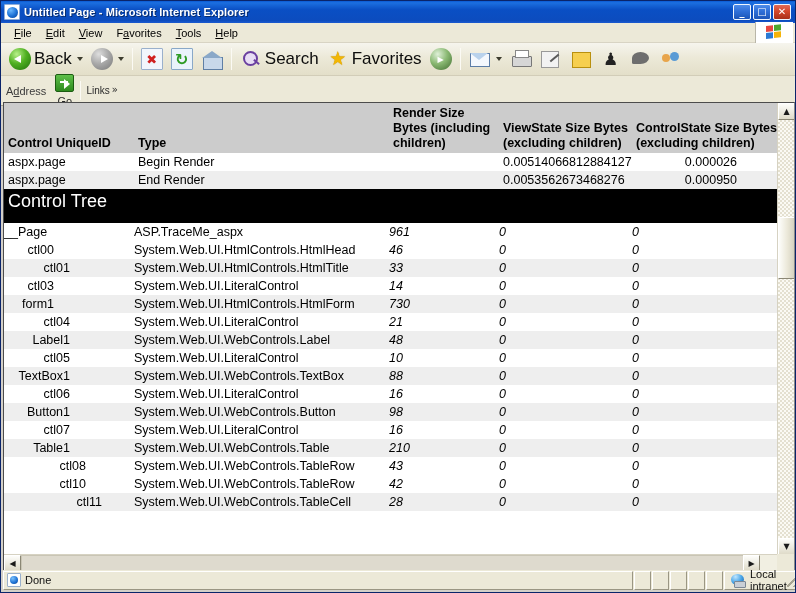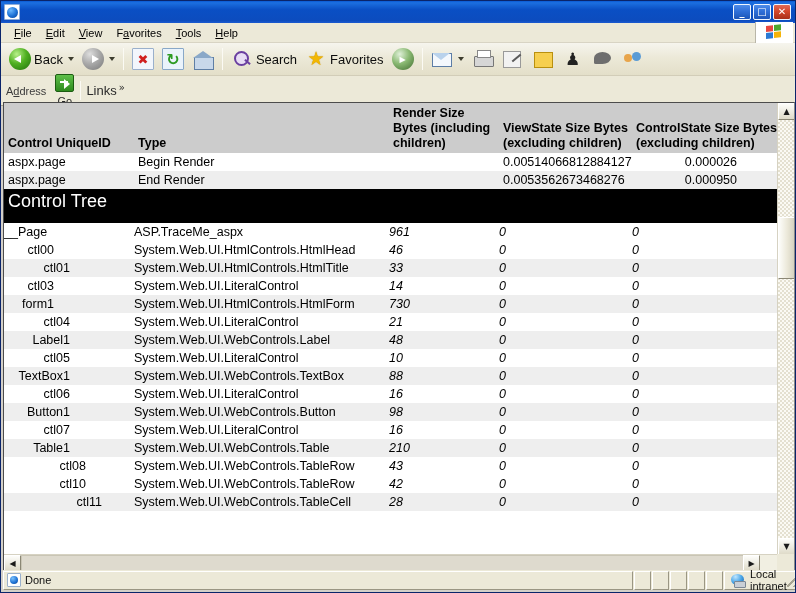--- a/index.html
+++ b/index.html
@@ -86,21 +86,21 @@
 
   
   #toolbar {
     height: 33px;
     background: linear-gradient(to bottom, #f6f5ee 0%, #ece9d8 45%, #e3dfc9 100%);
     display: flex; align-items: center;
     padding: 0 4px;
     border-bottom: 1px solid #d2cdb8;
   }
   .tbtn { display: flex; align-items: center; gap: 3px; padding: 2px 4px; cursor: default; }
-  .tbtn .lbl { font-size: 13px; color: #0d0d0d; }
+  .tbtn .lbl { font-size: 17px; color: #0d0d0d; }
   .tsep { width: 1px; height: 22px; background: #c3bda6; margin: 0 4px;
           border-right: 1px solid #fbfaf4; }
   .caret { width: 0; height: 0; border-left: 3px solid transparent;
            border-right: 3px solid transparent; border-top: 4px solid #3c3c2e; margin-left: 2px; }
 
   .ico { width: 22px; height: 22px; position: relative; flex: 0 0 auto; }
   .circ { border-radius: 50%; }
   .ico-back { background: radial-gradient(circle at 35% 28%, #b9f08a 0%, #4fb021 45%, #1d6e0c 100%); }
   .ico-back::after, .ico-fwd::after {
     content:""; position:absolute; left:5px; top:7px;
@@ -193,21 +193,21 @@
     background: linear-gradient(to bottom,#5fc04a,#2e8a1e);
     border:1px solid #1c5c12; border-radius:2px;
     position:relative;
   }
   #go-icon::after { content:""; position:absolute; left:4px; top:6px; width:8px;height:2px; background:#fff; }
   #go-icon::before { content:""; position:absolute; right:3px; top:4px; width:0;height:0;
         border-top:5px solid transparent; border-bottom:5px solid transparent; border-left:6px solid #fff; }
   #go-label { font-size:11px; color:#2a2a2a; }
   #links-sep { width:1px; height:19px; background:#b5b09b; border-right:1px solid #fbfaf4; }
   #links-button { display:flex; align-items:flex-start; gap:2px; padding:0 5px; }
-  #links-label { font-size:13px; color:#2a2a2a; }
+  #links-label { font-size:10px; color:#2a2a2a; }
   #links-chev { font-size:10px; color:#2a2a2a; font-family:"DejaVu Sans", sans-serif; line-height:9px; }
 
   
   #content-outer {
     position: absolute;
     left: 2px; top: 101px;
     width: 792px; height: 470px;
     background: #fff;
     border: 1px solid #8a8a8a;
     border-top-color: #4c4c4c; border-left-color: #4c4c4c;
@@ -346,20 +346,21 @@
       linear-gradient(135deg, transparent 70%, #a8a492 70%, #a8a492 80%, transparent 80%);
   }
 </style>
 </head>
 <body>
 
 <div id="window">
 
   <div id="titlebar">
     <span class="tb-icon"></span>
+    <span id="title-text">Untitled Page - Microsoft Internet Explorer</span>
     <span id="tb-buttons">
       <span class="tb-btn">_</span>
       <span class="tb-btn">□</span>
       <span class="tb-btn close">✕</span>
     </span>
   </div>
 
   <div id="menubar">
     <span class="menu-item"><u>F</u><span title="File">ile</span></span>
     <span class="menu-item"><u>E</u>dit</span>

